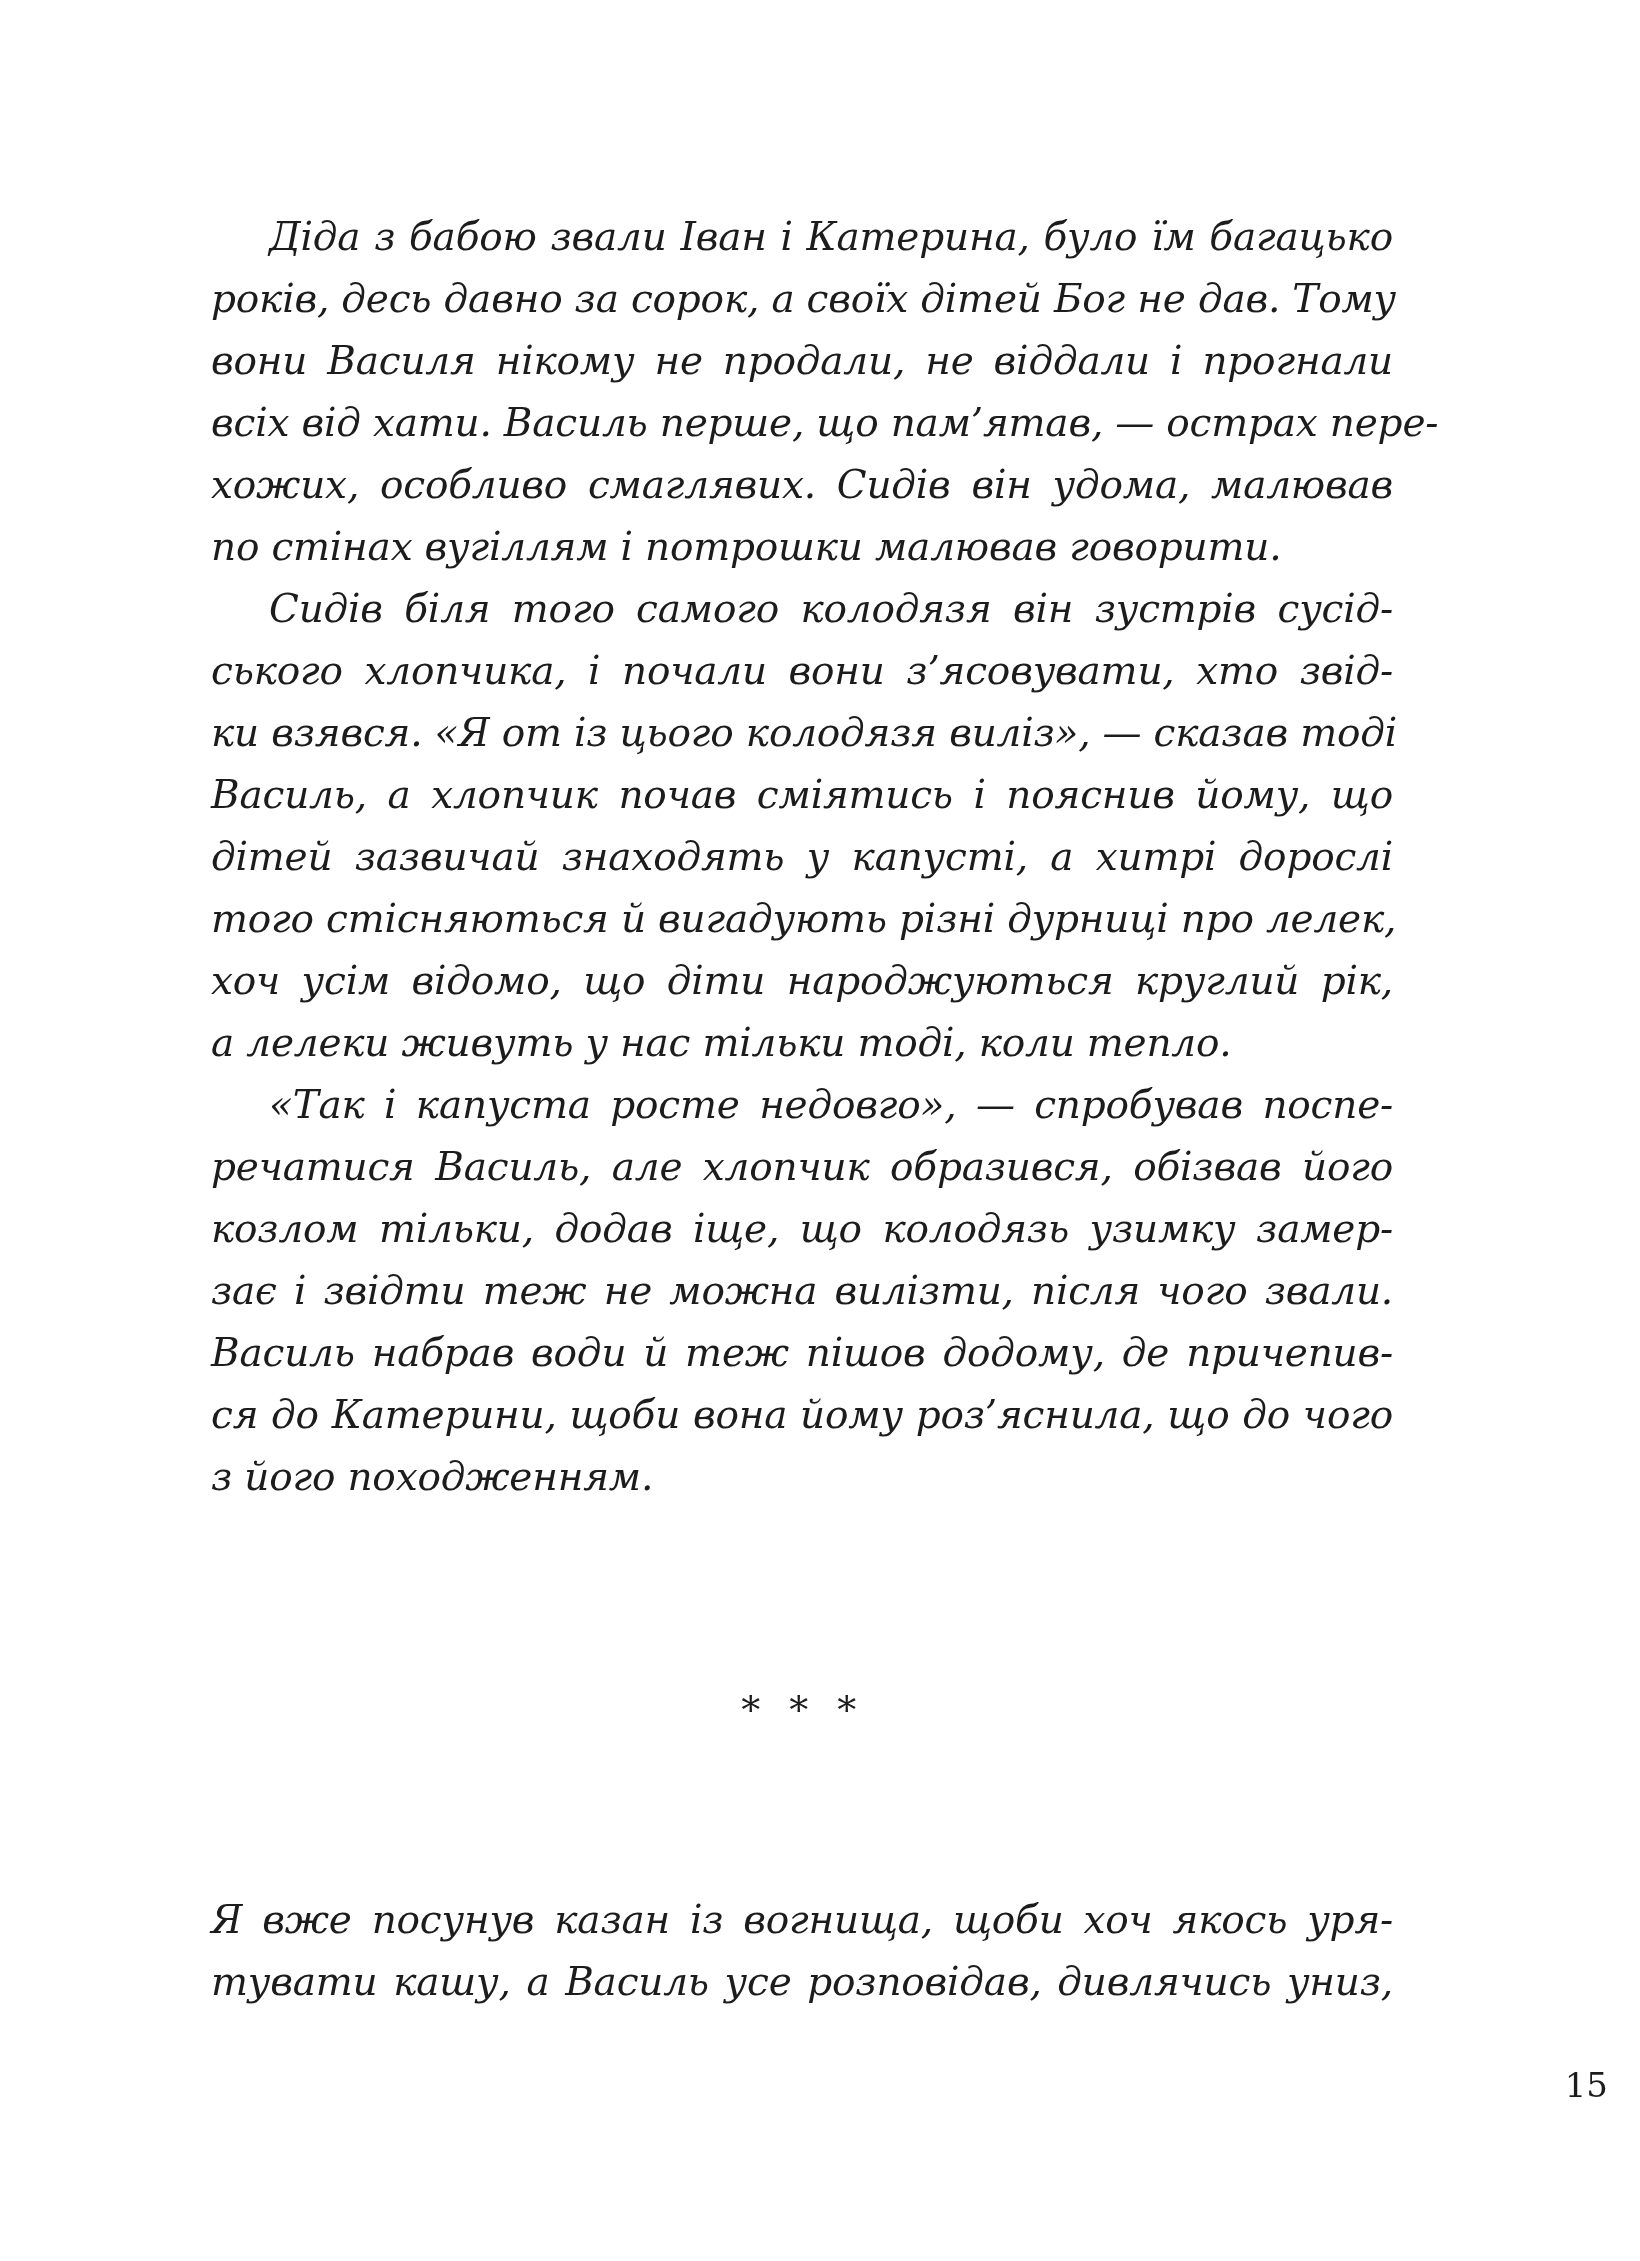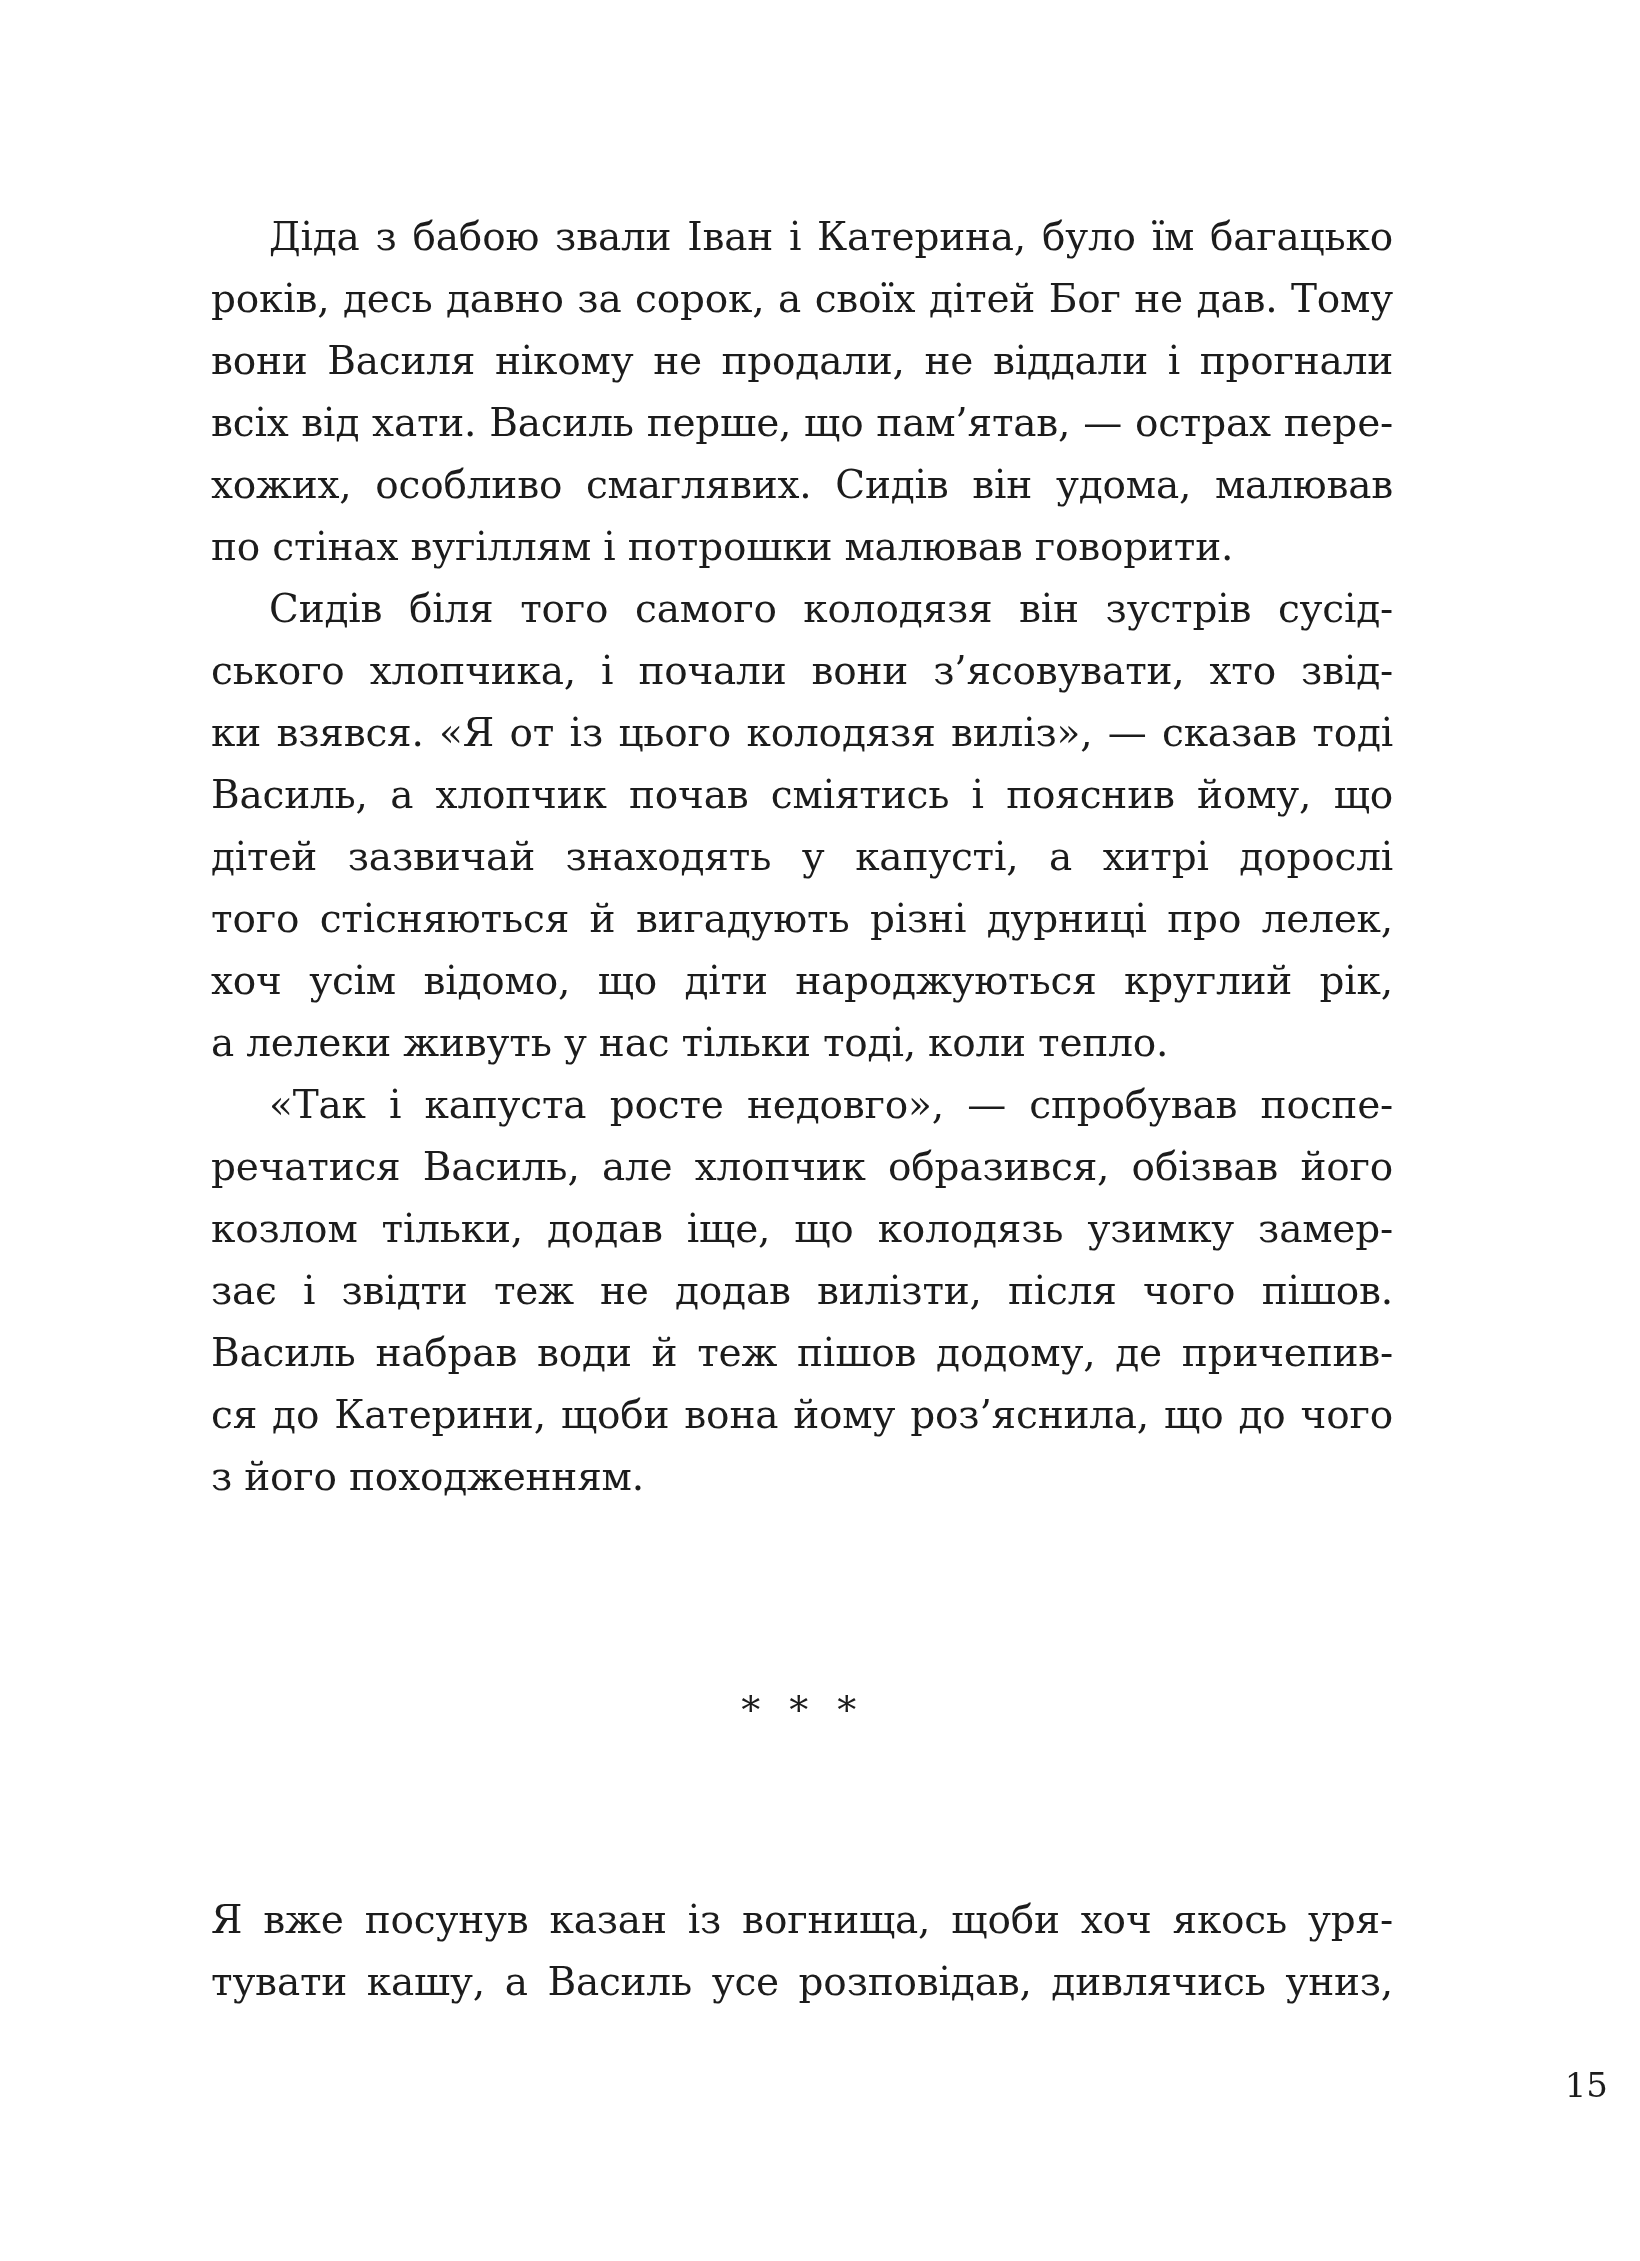--- a/index.html
+++ b/index.html
@@ -30,20 +30,21 @@
     }
     .block-1 { top: 206px; }
     .block-2 { top: 1889px; }
     .line {
       display: block;
       white-space: nowrap;
       text-align: justify;
       text-align-last: justify;
       height: 62px;
       overflow: visible;
+      font-style: italic;
     }
     .line.indent { padding-left: 58px; }
     .line.last { text-align-last: left; }
     .separator {
       position: absolute;
       top: 1685px;
       left: 0;
       width: 1606px;
       text-align: center;
       font-size: 38px;
@@ -84,21 +85,21 @@
       <span class="line">дітей зазвичай знаходять у капусті, а хитрі дорослі</span>
       <span class="line">того стісняються й вигадують різні дурниці про лелек,</span>
       <span class="line">хоч усім відомо, що діти народжуються круглий рік,</span>
       <span class="line last">а лелеки живуть у нас тільки тоді, коли тепло.</span>
     </div>
 
     <div>
       <span class="line indent">«Так і капуста росте недовго», — спробував поспе-</span>
       <span class="line">речатися Василь, але хлопчик образився, обізвав його</span>
       <span class="line">козлом тільки, додав іще, що колодязь узимку замер-</span>
-      <span class="line">зає і звідти теж не додав вилізти, після чого пішов.</span>
+      <span class="line">зає і звідти теж не можна вилізти, після чого звали.</span>
       <span class="line">Василь набрав води й теж пішов додому, де причепив-</span>
       <span class="line">ся до Катерини, щоби вона йому роз’яснила, що до чого</span>
       <span class="line last">з його походженням.</span>
     </div>
   </div>
 
   <div class="separator">* * *</div>
 
   <div class="text-block block-2">
     <div>

